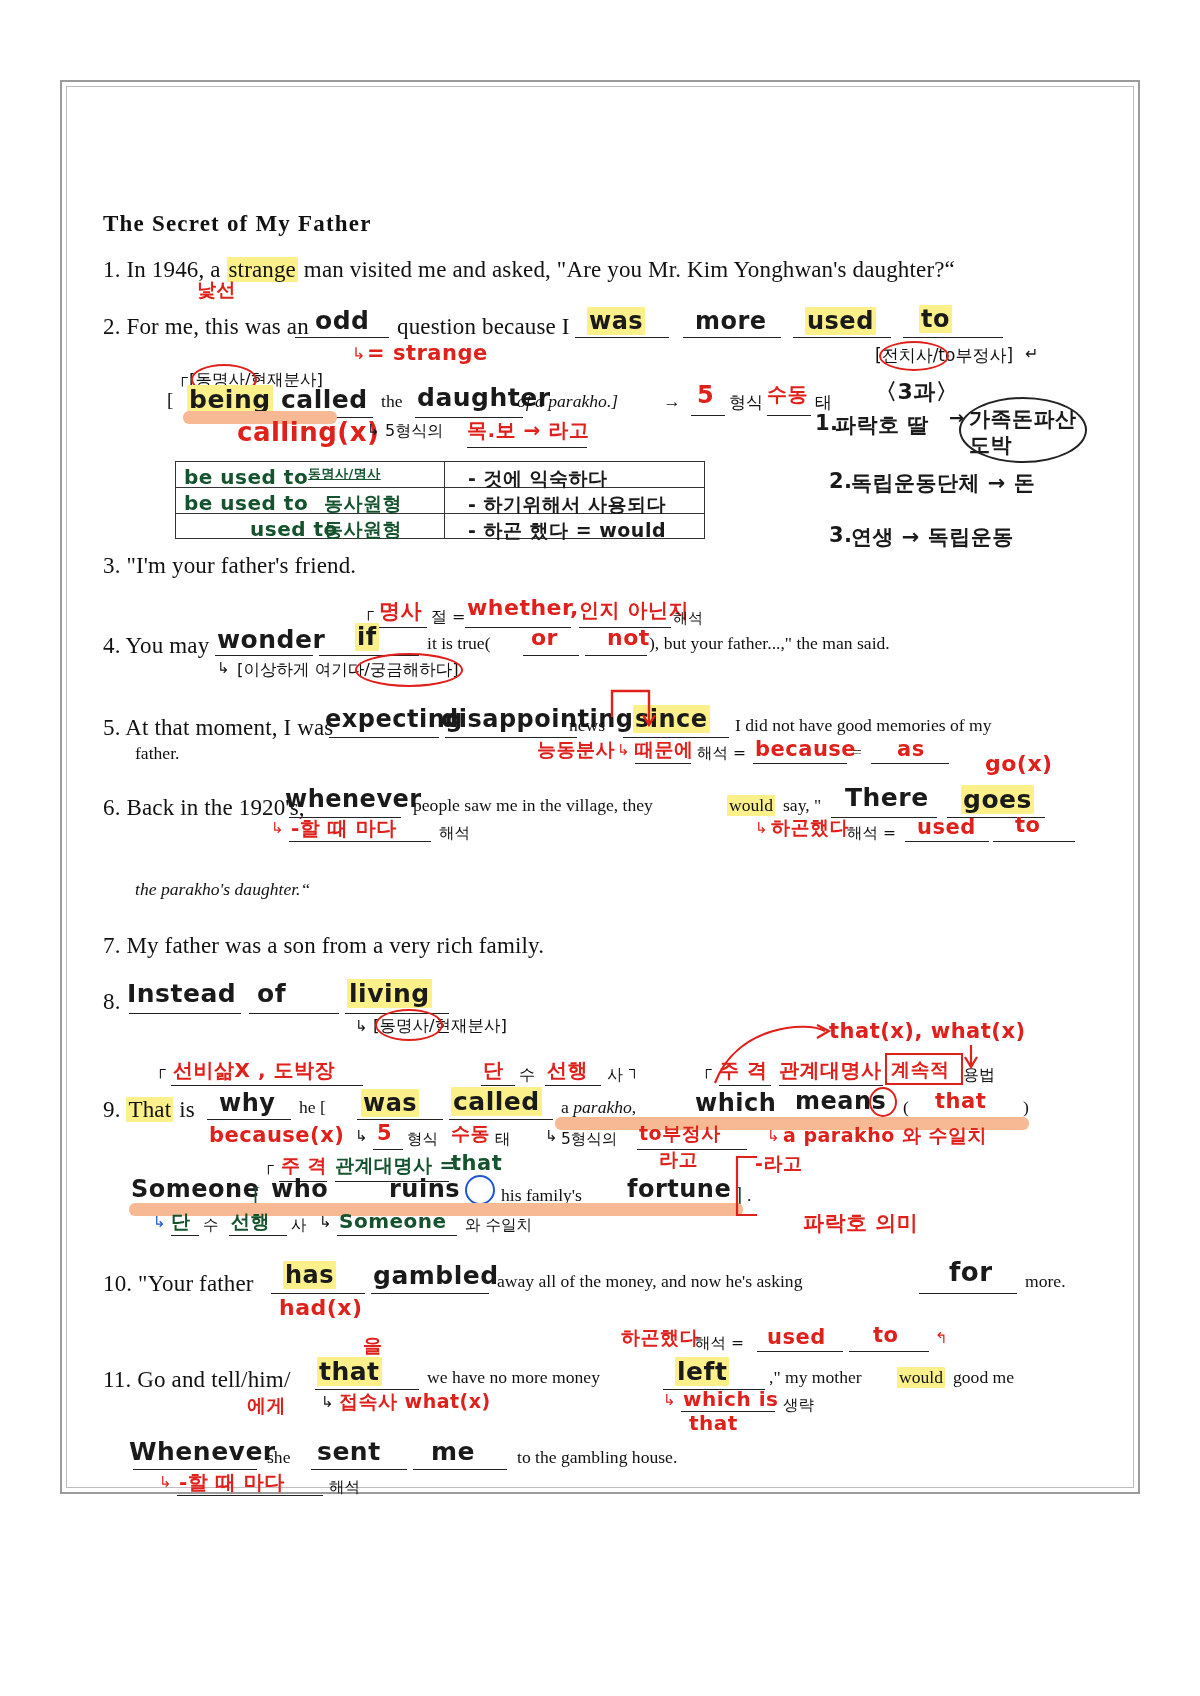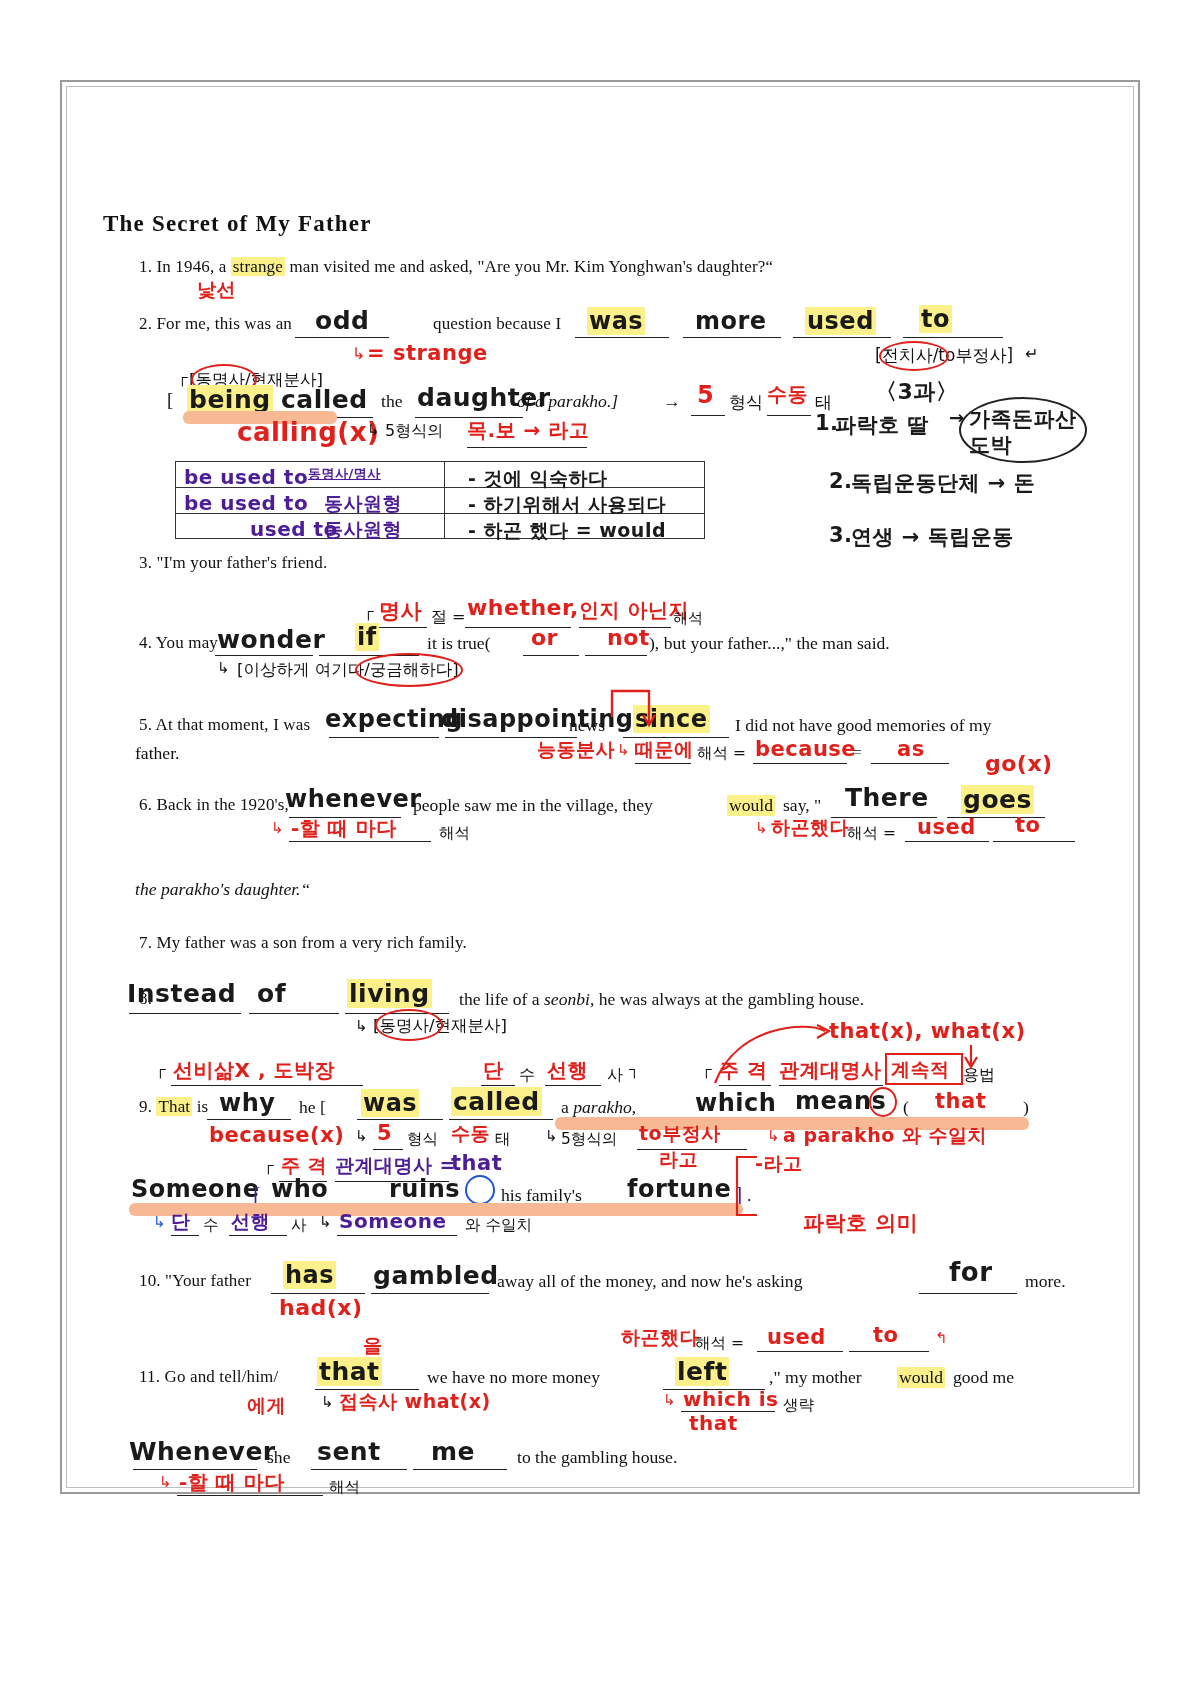--- a/index.html
+++ b/index.html
@@ -5,30 +5,30 @@
   html,body{margin:0;padding:0;background:#fff;}
   body{width:1200px;height:1696px;font-family:"Liberation Serif",serif;color:#111;position:relative;overflow:hidden;}
   .page{position:absolute;left:60px;top:80px;width:1080px;height:1414px;border:2px solid #9a9a9a;background:#fff;box-sizing:border-box;}
   .page-inner{position:absolute;left:4px;top:4px;right:4px;bottom:4px;border:1px solid #bdbdbd;box-sizing:border-box;}
   .hdr-sub{position:absolute;left:0;right:0;top:0;height:40px;border-bottom:1px dotted #8d8d8d;background:#f3f3f3;
            display:flex;align-items:center;justify-content:center;font-size:16.5px;letter-spacing:.2px;}
   .hdr-title{position:absolute;left:0;right:0;top:40px;height:62px;border-bottom:1.5px solid #8d8d8d;background:#f3f3f3;
              display:flex;align-items:center;justify-content:center;font-size:36px;letter-spacing:1.6px;}
   .body-area{position:absolute;left:0;right:0;top:102px;bottom:0;}
   .sec-title{position:absolute;left:36px;top:22px;font-size:23px;font-weight:bold;letter-spacing:1.2px;}
-  .ln{position:absolute;font-size:17px;letter-spacing:.15px;white-space:nowrap;margin-left:36px;}
+  .ln{position:absolute;font-size:23px;letter-spacing:.15px;white-space:nowrap;}
   .num{display:inline-block;}
   .it{font-style:italic;}
   .hl{background:#fbf08a;padding:0 2px;border-radius:1px;}
   .hl-or{background:#f7b993;padding:1px 2px;}
   
   .hw{font-family:"DejaVu Sans",sans-serif;font-weight:bold;letter-spacing:.5px;}
   .blk{color:#1a1a1a;}
   .red{color:#e0201b;}
-  .blue{color:#4c1d95;}
+  .blue{color:#14532d;}
   .blank{position:absolute;border-bottom:1.4px solid #222;}
   .ann{position:absolute;white-space:nowrap;}
   .ann.k{font-family:"DejaVu Sans",sans-serif;}
   .oval{position:absolute;border:2.2px solid #e0201b;border-radius:50%;}
   .oval.bl{border-color:#1f56d6;}
   .oval.dk{border-color:#222;}
   .rect{position:absolute;border:2px solid #e0201b;}
   .tbl{position:absolute;border:1.3px solid #333;box-sizing:border-box;}
   .tbl .row{position:absolute;left:0;right:0;border-bottom:1.3px solid #333;box-sizing:border-box;}
   .tbl .row:last-child{border-bottom:none;}
@@ -229,21 +229,20 @@
 
     <div class="ln" style="left:36px;top:800px;">
       <span class="num">8.</span>
     </div>
     <div class="blank" style="left:62px;top:824px;width:112px;"></div>
     <div class="ann hw blk" style="left:60px;top:790px;font-size:25px;">Instead</div>
     <div class="blank" style="left:182px;top:824px;width:90px;"></div>
     <div class="ann hw blk" style="left:190px;top:790px;font-size:25px;">of</div>
     <div class="blank" style="left:278px;top:824px;width:104px;"></div>
     <div class="hl ann hw blk" style="left:280px;top:790px;font-size:25px;">living</div>
-    <div class="ann" style="left:392px;top:800px;font-size:17.6px;"><span>the life of a </span><span class="it">seonbi</span><span>, he was always at the gambling house.</span></div>
     <div class="ann" style="left:288px;top:828px;font-size:15px;">↳</div>
     <div class="ann k" style="left:306px;top:826px;font-size:16.5px;">[동명사/현재분사]</div>
     <div class="oval" style="left:308px;top:820px;width:64px;height:28px;"></div>
 
     <div class="ann" style="left:88px;top:872px;font-size:15px;">┌</div>
     <div class="blank" style="left:104px;top:896px;width:192px;"></div>
     <div class="ann k red hw" style="left:106px;top:868px;font-size:20px;">선비삶X , 도박장</div>
     <div class="blank" style="left:414px;top:896px;width:34px;"></div>
     <div class="ann k red hw" style="left:416px;top:868px;font-size:20px;">단</div>
     <div class="ann k" style="left:452px;top:876px;font-size:16px;">수</div>

